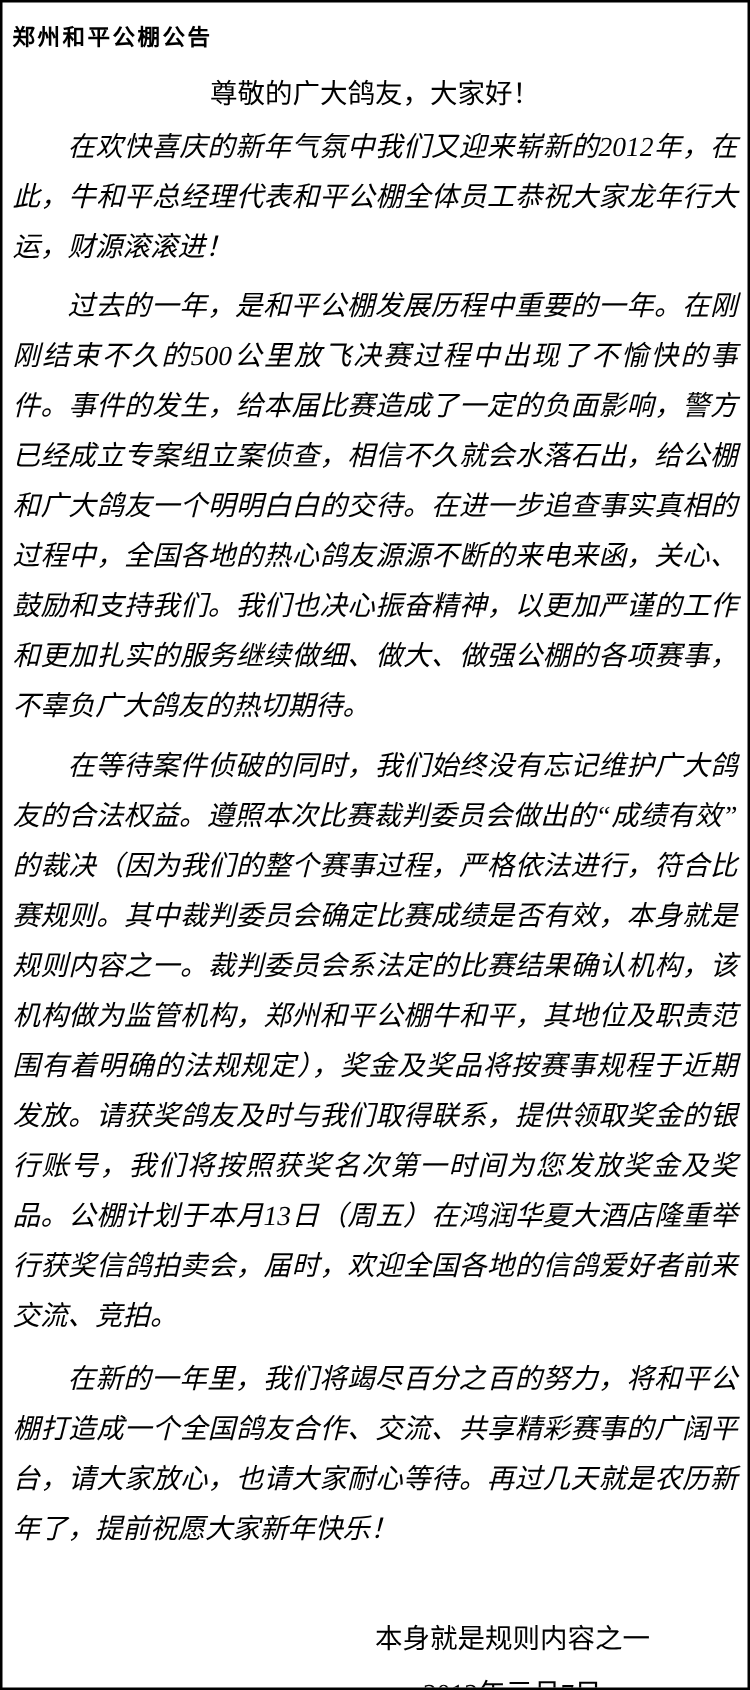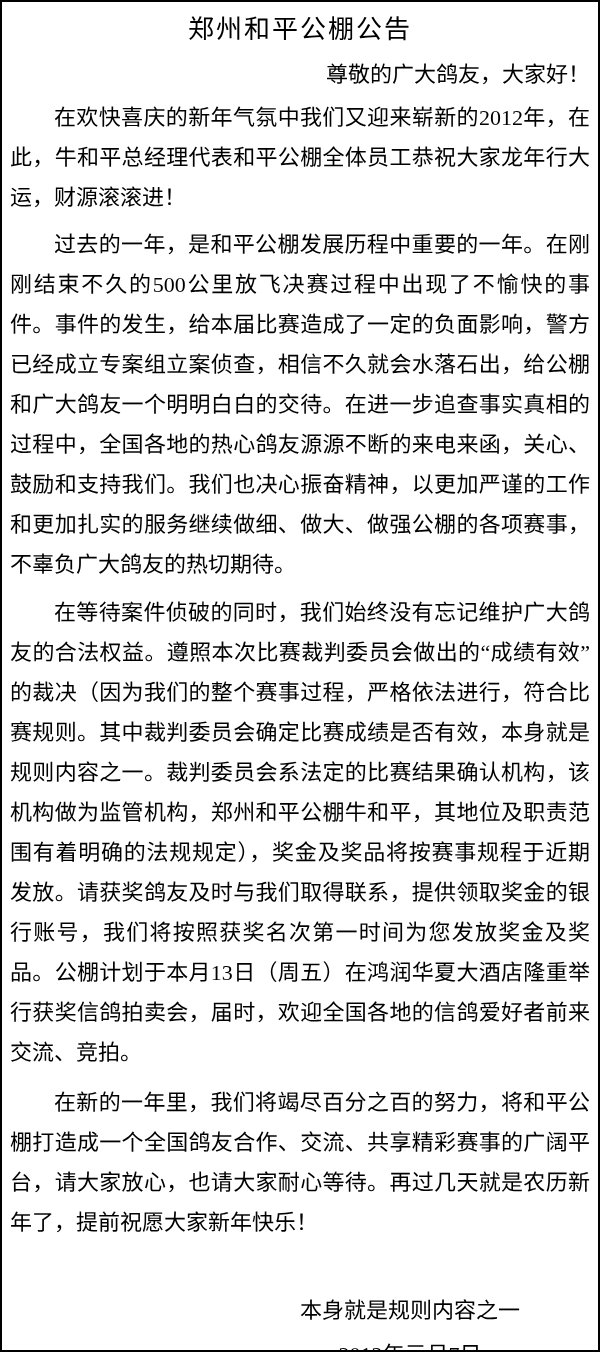--- a/index.html
+++ b/index.html
@@ -14,39 +14,40 @@
     box-sizing: border-box;
     background: #ffffff;
     border: 2px solid #000000;
     padding: 6px 8px 10px 8px;
     overflow: hidden;
     font-family: "Liberation Serif", "DejaVu Serif", serif;
     color: #000000;
   }
   .doc-title {
     margin: 2px 0 0 0;
-    font-size: 26px;
-    font-weight: normal;
+    font-size: 18px;
+    font-weight: bold;
     line-height: 40px;
-    text-align: center;
+    text-align: left;
     letter-spacing: 2px;
   }
   .greeting {
     margin: 5px 0 0 0;
     font-size: 22px;
     line-height: 40px;
-    text-align: right;
+    text-align: center;
   }
   .para {
     font-size: 22px;
     line-height: 40px;
     text-align: justify;
     text-justify: inter-ideograph;
     text-indent: 2em;
     word-break: break-all;
+    font-style: italic;
   }
   .para-1 { margin: 3px 0 0 0; }
   .para-2 { margin: 7px 0 0 0; }
   .para-3 { margin: 8px 0 0 0; }
   .para-4 { margin: 10px 0 16px 0; }
   .sign-block {
     margin-top: 48px;
     padding-left: 220px;
     text-align: center;
     font-size: 22px;

